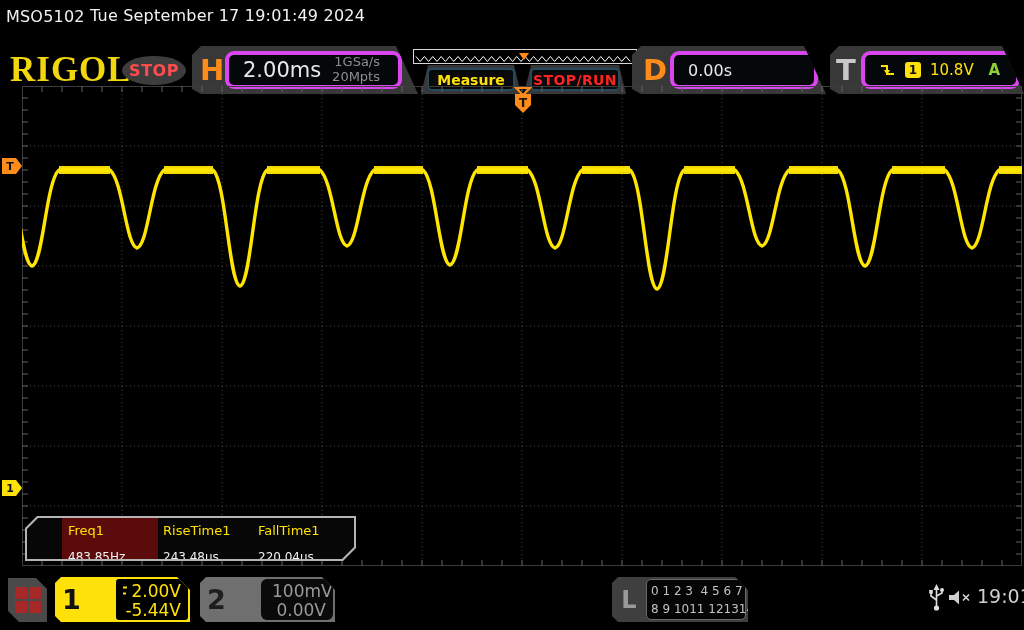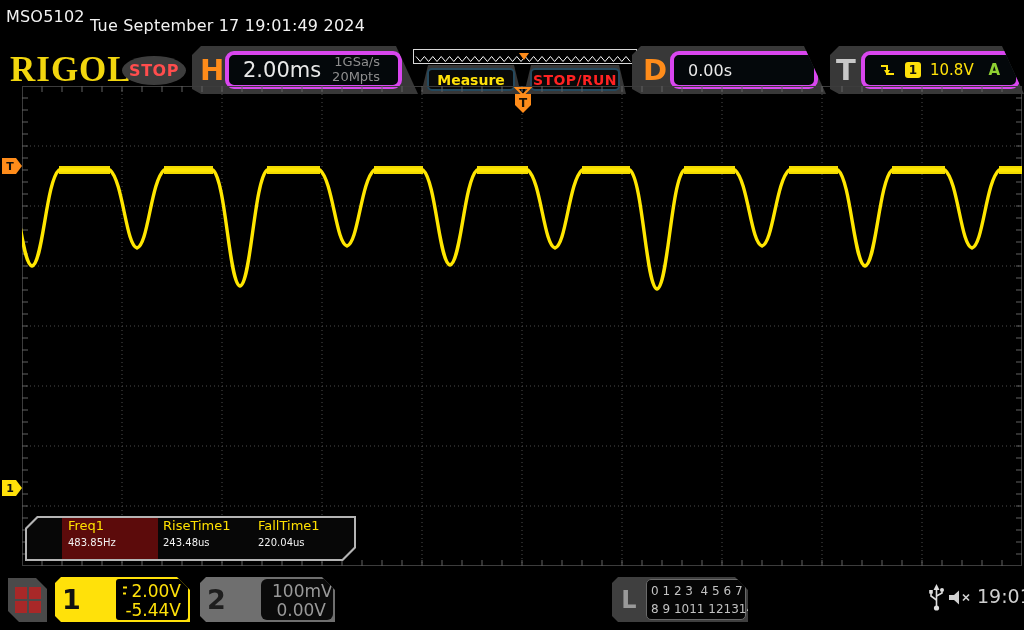--- a/index.html
+++ b/index.html
@@ -4,21 +4,21 @@
 <style>
   * { box-sizing: border-box; margin: 0; padding: 0; }
   html,body { width:1024px; height:630px; background:#000; overflow:hidden;
     font-family:"DejaVu Sans","Liberation Sans",sans-serif; }
   .abs { position:absolute; }
 
   
   #top-strip { left:0; top:0; width:1024px; height:32px; color:#f2f2f2; }
   #top-strip span { font-size:16px; letter-spacing:0.2px; }
   #model { position:absolute; left:6px; top:7px; }
-  #datetime { position:absolute; left:90px; top:16px; }
+  #datetime { position:absolute; left:90px; top:6px; }
 
   
   #header { left:0; top:44px; width:1024px; height:53px; background:#000; }
   #brand { left:10px; top:6px; font-family:"Liberation Serif","DejaVu Serif",serif;
     font-weight:bold; font-size:35px; color:#f2d60e; letter-spacing:1px; }
   #acq-status { left:122px; top:12px; width:64px; height:29px; background:#3d3d3d;
     border-radius:50%; color:#ff4d4d; font-weight:bold; font-size:16px;
     display:flex; align-items:center; justify-content:center; letter-spacing:0.5px; }
 
   .hblock { background:#383838; height:48px; top:2px;
@@ -71,23 +71,23 @@
   #trig-level-marker { left:2px; top:158px; background:#ff8c1a; }
   #ch1-offset-marker { left:2px; top:480px; background:#ffe10a; }
 
   
   #meas-panel { left:25px; top:516px; width:331px; height:45px; background:#b4b4b4;
     clip-path:polygon(12px 0, 100% 0, 100% calc(100% - 13px), calc(100% - 13px) 100%, 0 100%, 0 12px);
     padding:2px; }
   #meas-inner { width:100%; height:100%; background:#070707;
     clip-path:polygon(11px 0, 100% 0, 100% calc(100% - 12px), calc(100% - 12px) 100%, 0 100%, 0 11px);
     position:relative; }
-  .meas-col { position:absolute; top:0; height:100%; }
+  .meas-col { position:absolute; top:0; height:100%; padding-top:5px; }
   .meas-col .m-label { color:#ffe100; font-size:13px; display:block; }
-  .meas-col .m-value { color:#f2f2f2; font-size:10px; display:block; margin-top:4px; }
+  .meas-col .m-value { color:#f2f2f2; font-size:12px; display:block; margin-top:12px; }
   #meas-col-0 { left:35px; width:96px; background:#5c0b0b; padding-left:6px; }
   #meas-col-1 { left:136px; }
   #meas-col-2 { left:231px; }
 
   
   #bottom-bar { left:0; top:570px; width:1024px; height:60px; background:#000; }
   #menu-btn { left:8px; top:8px; width:39px; height:44px; background:#4a4a4a;
     clip-path:polygon(0 0, calc(100% - 11px) 0, 100% 11px, 100% 100%, 11px 100%, 0 calc(100% - 11px));
     display:flex; align-items:center; justify-content:center; }
   #menu-grid { display:grid; grid-template-columns:12px 12px; grid-template-rows:12px 12px; gap:2px; }

